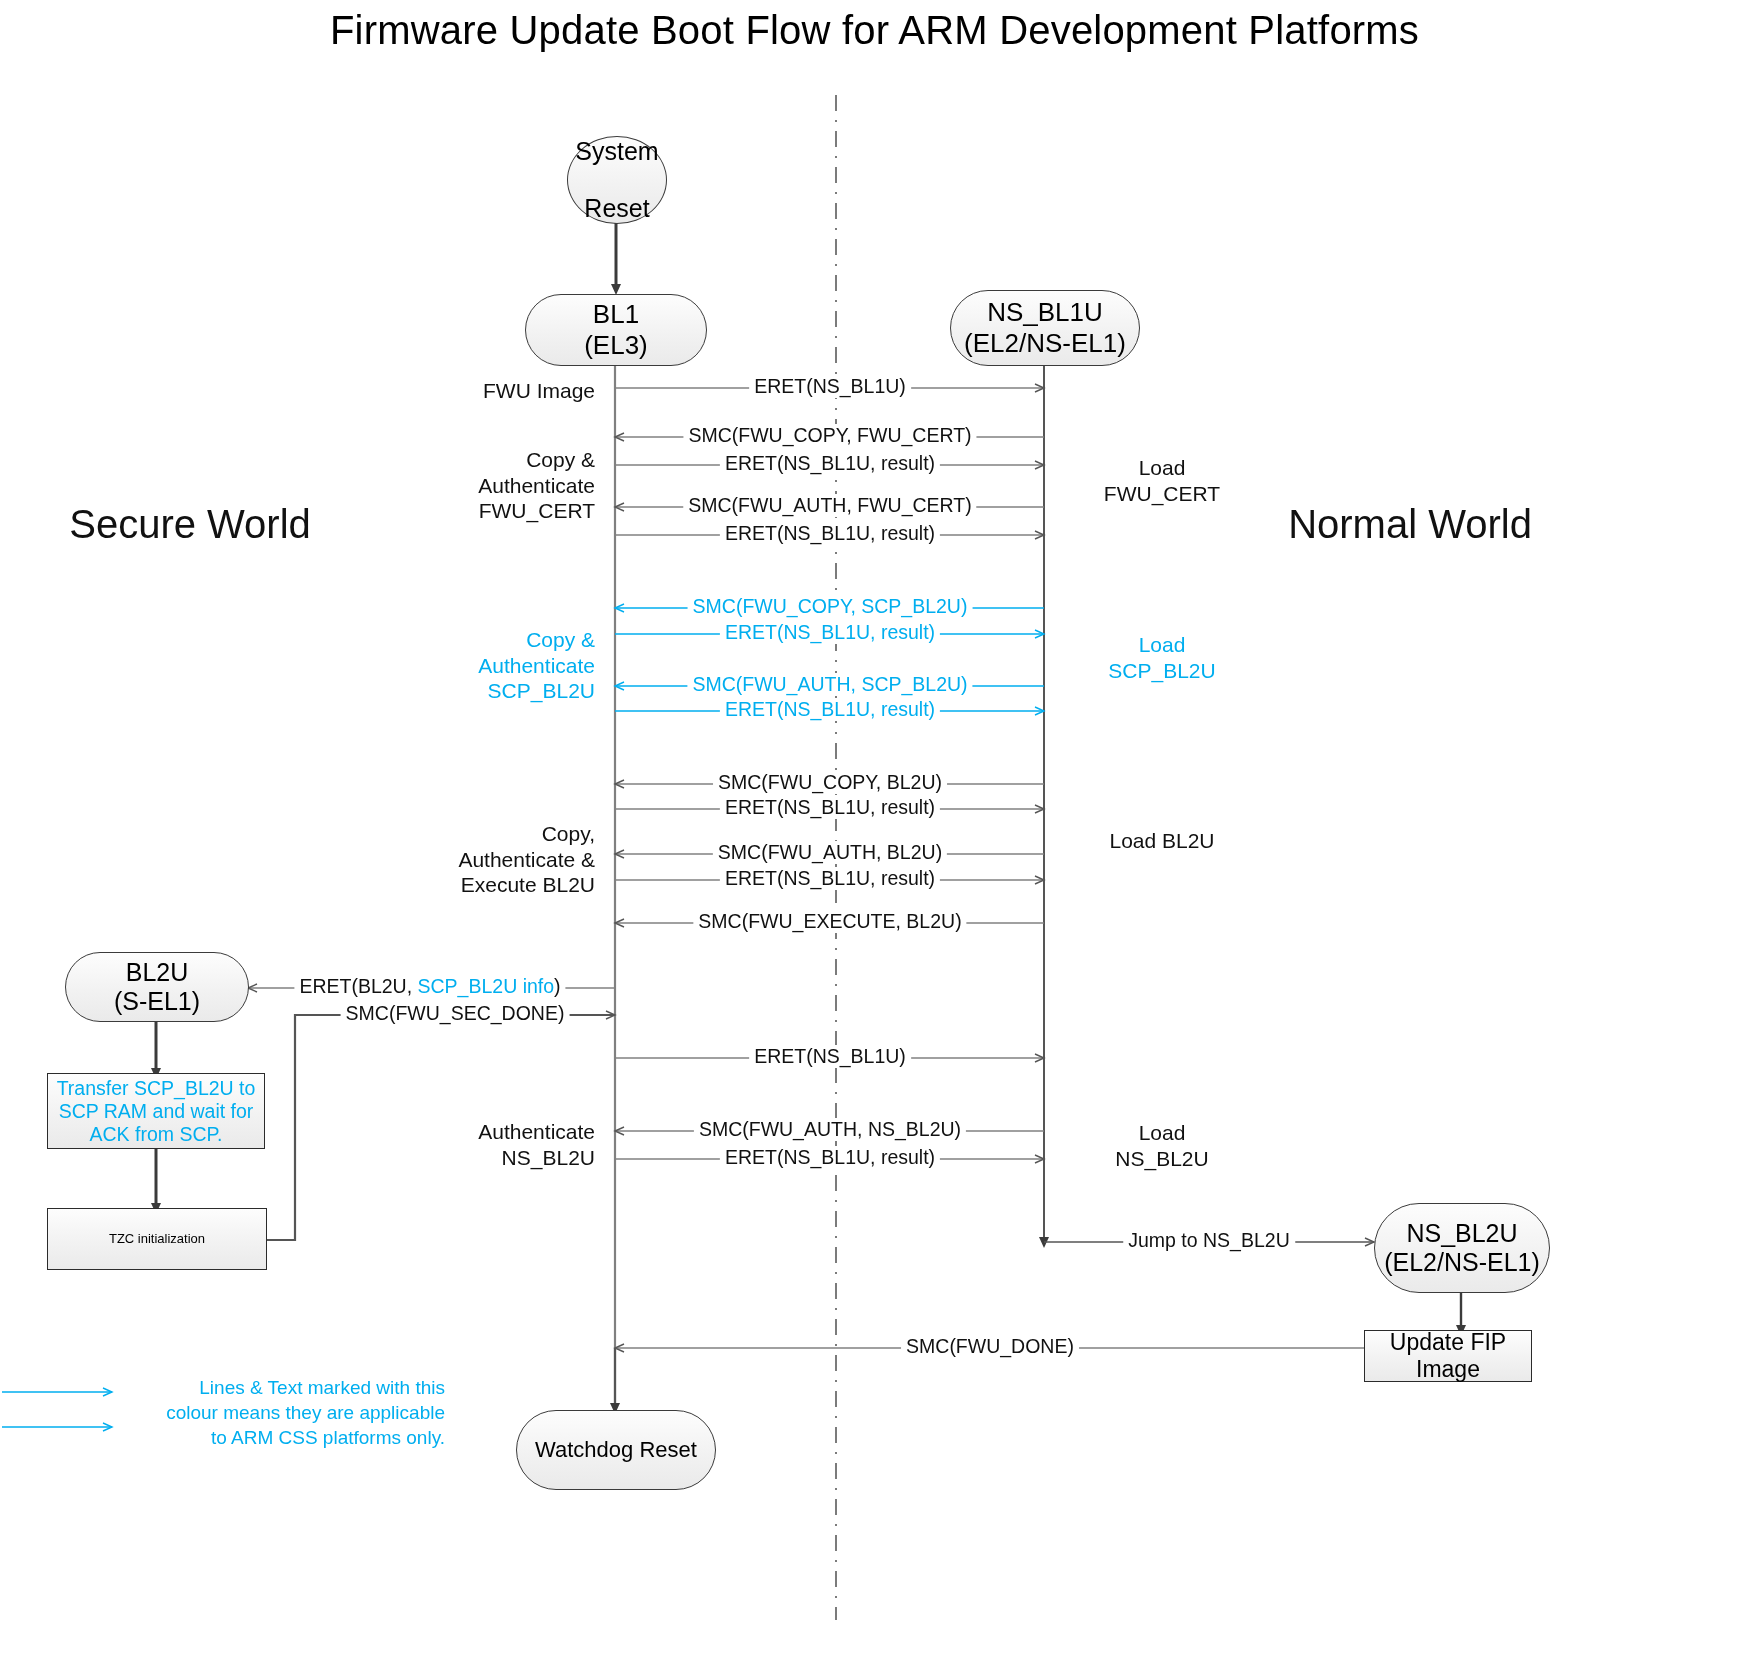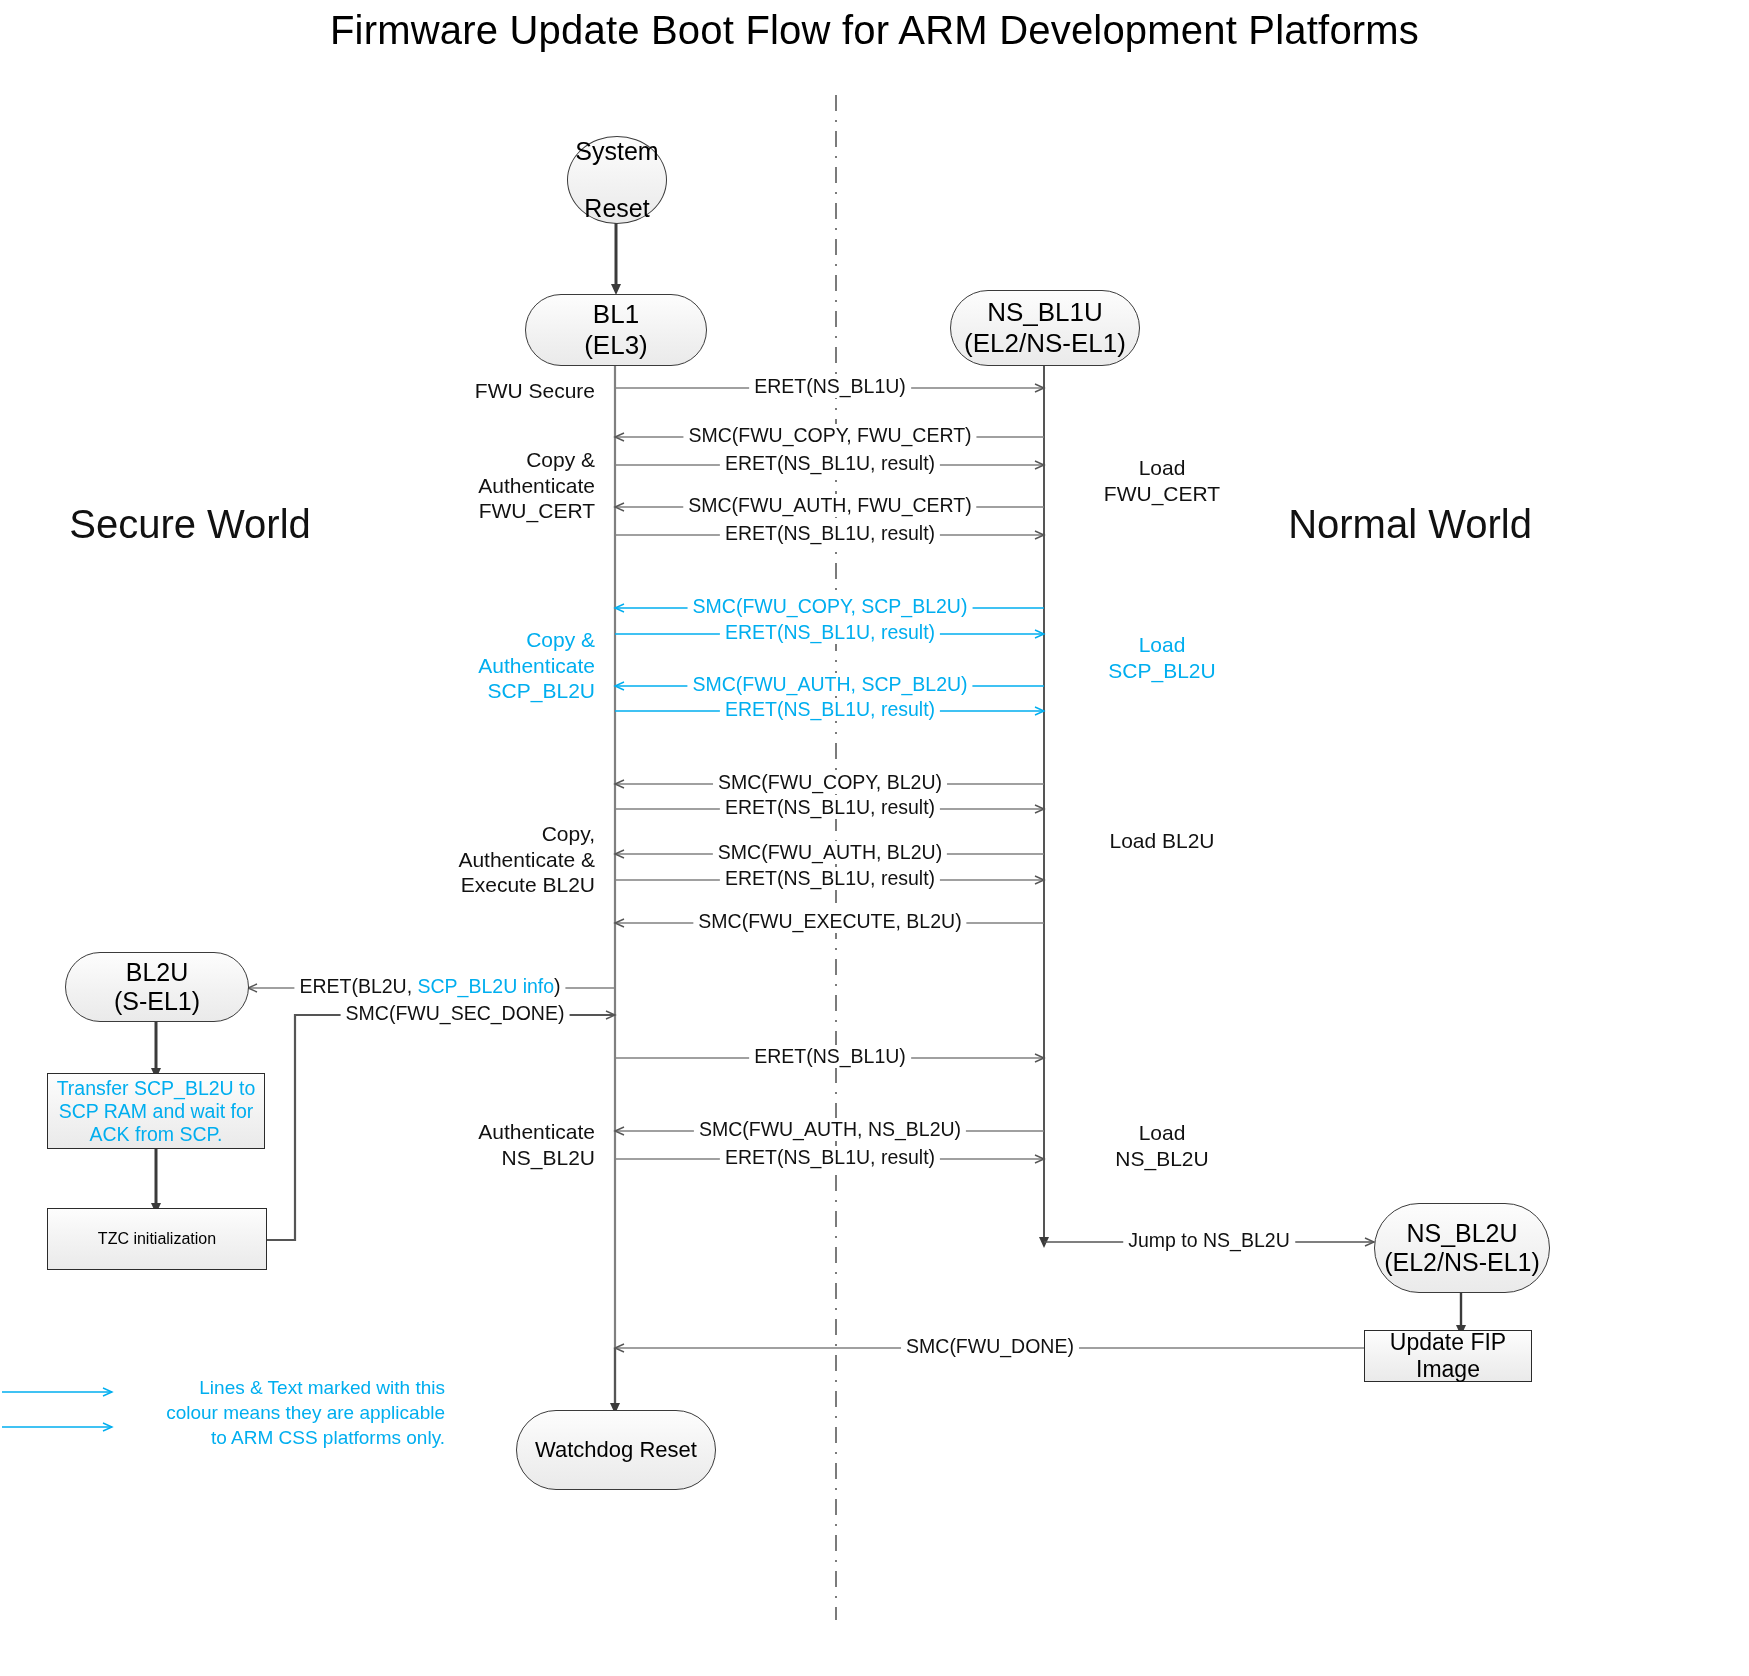--- a/index.html
+++ b/index.html
@@ -165,29 +165,29 @@
   <div class="node stadium" style="left:516px;top:1410px;width:200px;height:80px;font-size:22px;">
     <span class="ln">Watchdog Reset</span>
   </div>
 
   <div class="node rect cyan" style="left:47px;top:1073px;width:218px;height:76px;font-size:19.5px;padding:4px 8px;color:#00AEEF;">
     <span class="ln" style="white-space:pre-line;">Transfer SCP_BL2U to
 SCP RAM and wait for
 ACK from SCP.</span>
   </div>
 
-  <div class="node rect" style="left:47px;top:1208px;width:220px;height:62px;font-size:16px;">
+  <div class="node rect" style="left:47px;top:1208px;width:220px;height:62px;font-size:13px;">
     <span class="ln">TZC initialization</span>
   </div>
 
   <div class="node rect" style="left:1364px;top:1330px;width:168px;height:52px;font-size:23px;">
     <span class="ln">Update FIP Image</span>
   </div>
 
-  <div class="lbl r" style="left:330px;top:378px;width:265px;font-size:21px;">FWU Secure</div>
+  <div class="lbl r" style="left:330px;top:378px;width:265px;font-size:21px;">FWU Image</div>
 
   <div class="lbl r" style="left:330px;top:447px;width:265px;font-size:21px;">Copy &amp;
 Authenticate
 FWU_CERT</div>
 
   <div class="lbl r cyan" style="left:330px;top:627px;width:265px;font-size:21px;">Copy &amp;
 Authenticate
 SCP_BL2U</div>
 
   <div class="lbl r" style="left:320px;top:821px;width:275px;font-size:21px;">Copy,

